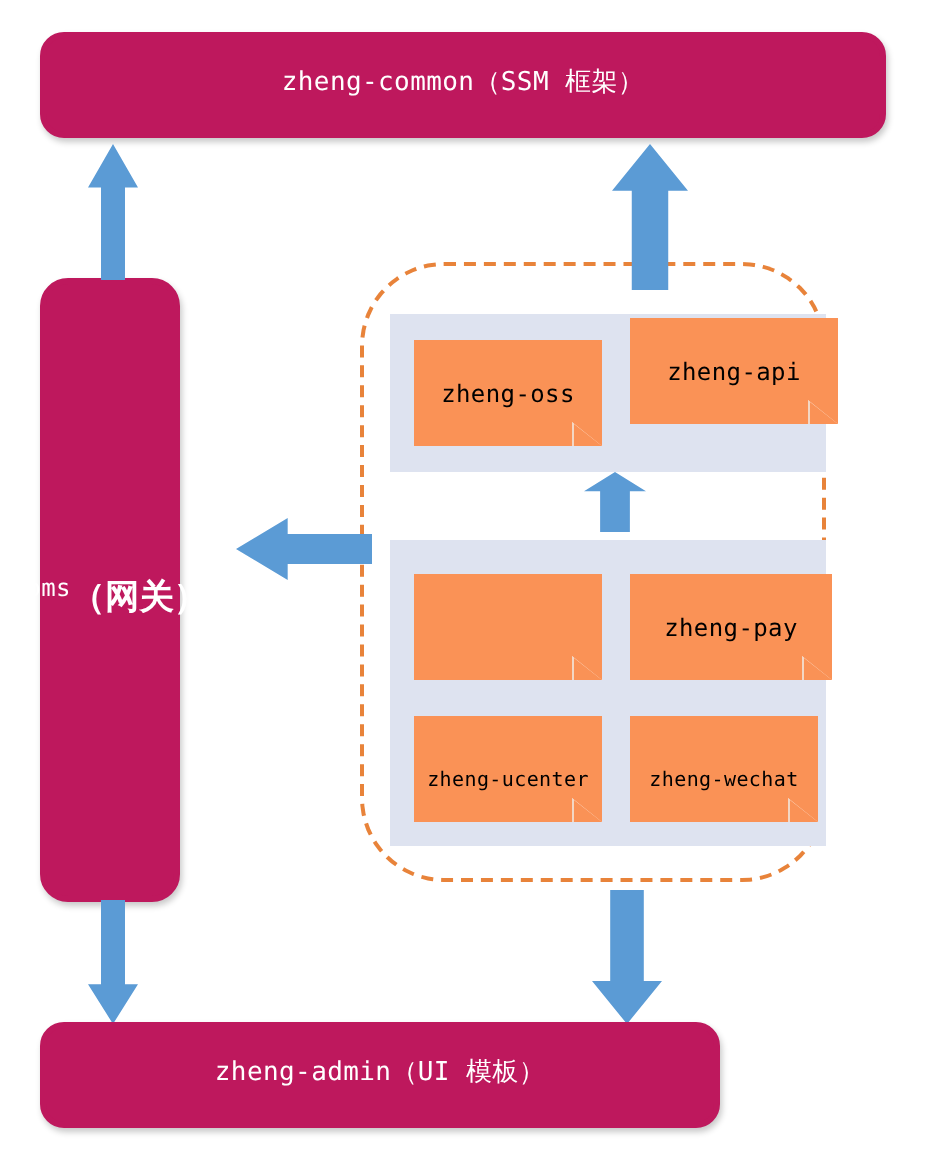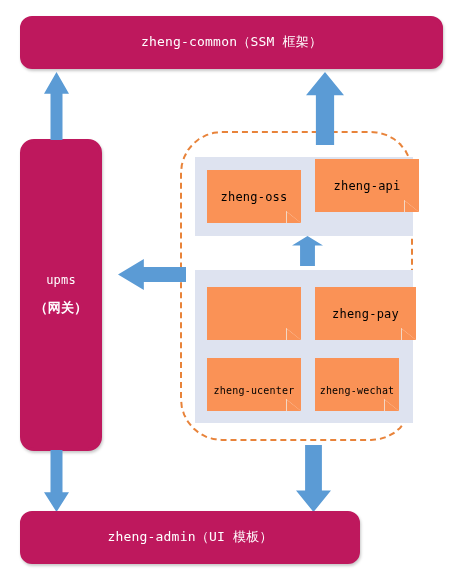--- a/index.html
+++ b/index.html
@@ -50,30 +50,30 @@
   }
   #bottom-bar {
     left: 20px;
     top: 511px;
     width: 340px;
     height: 53px;
   }
   #gateway-box {
     left: 20px;
     top: 139px;
-    width: 82px;
+    width: 70px;
     height: 312px;
     border-radius: 14px;
-    flex-direction: column;
+    flex-direction: row;
   }
   #gateway-box .label {
     font-size: 12px;
   }
   #gateway-box .label-cn {
-    font-size: 13px;
+    font-size: 17px;
     font-weight: bold;
     margin-top: 9px;
   }
 
   
   #services-container {
     position: absolute;
     left: 180px;
     top: 131px;
     width: 233px;
@@ -152,21 +152,21 @@
     height: 11px;
     background: #FDE5D5;
     clip-path: polygon(100% 0, 100% 100%, 0 0);
   }
 
   #svc-oss     { left: 207px; top: 170px; width: 94px;  height: 53px; }
   #svc-api     { left: 315px; top: 159px; width: 104px;  height: 53px; }
   #svc-cms     { left: 207px; top: 287px; width: 94px;  height: 53px; }
   #svc-pay     { left: 315px; top: 287px; width: 101px;  height: 53px; }
   #svc-ucenter { left: 207px; top: 358px; width: 94px;  height: 53px; }
-  #svc-wechat  { left: 315px; top: 358px; width: 84px;  height: 53px; }
+  #svc-wechat  { left: 315px; top: 358px; width: 94px;  height: 53px; }
 
   
   .arrow {
     position: absolute;
     background: #5B9BD5;
   }
   .arrow.up {
     clip-path: polygon(50% 0%, 100% 32%, 74% 32%, 74% 100%, 26% 100%, 26% 32%, 0% 32%);
   }
   .arrow.down {

